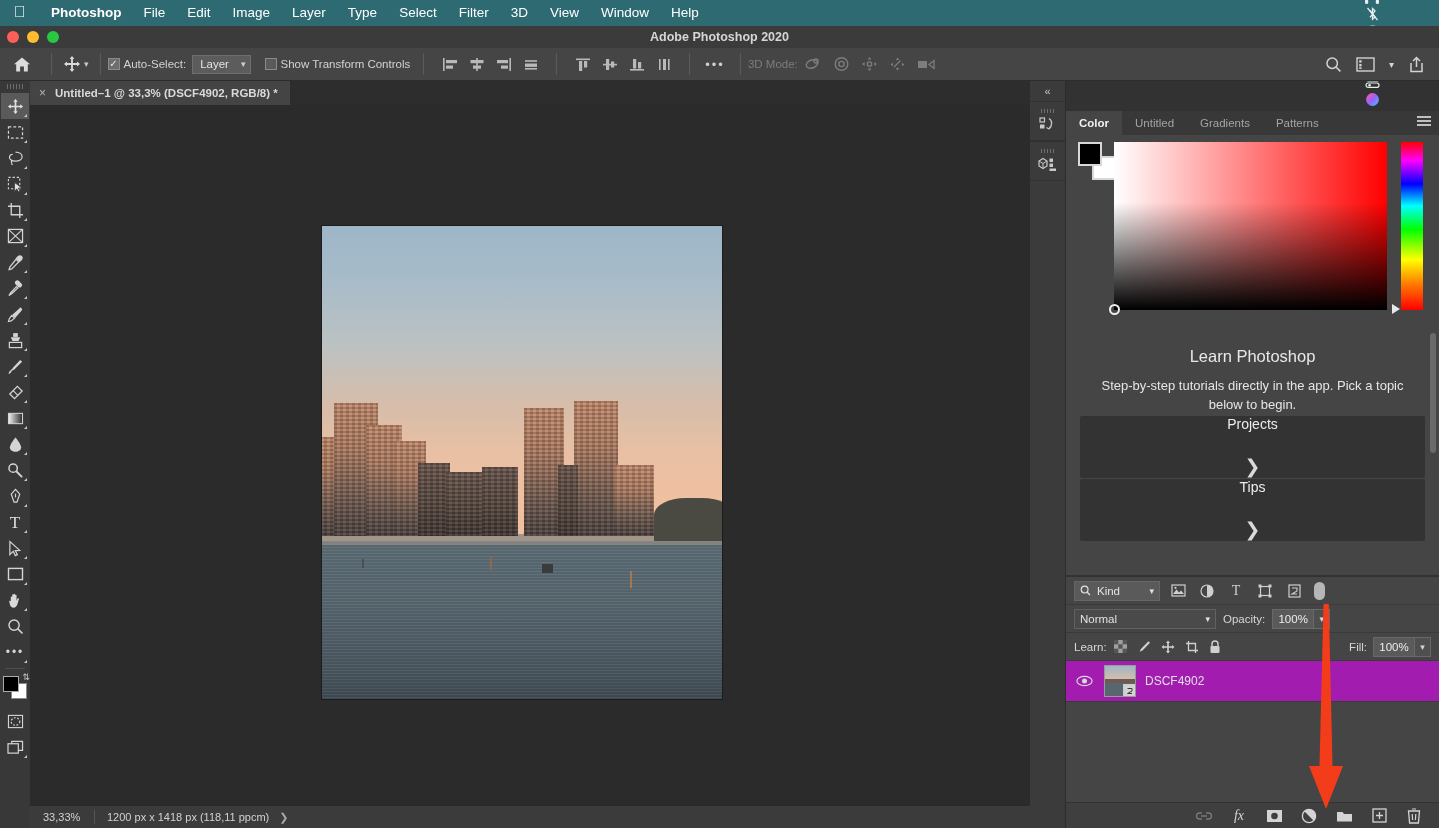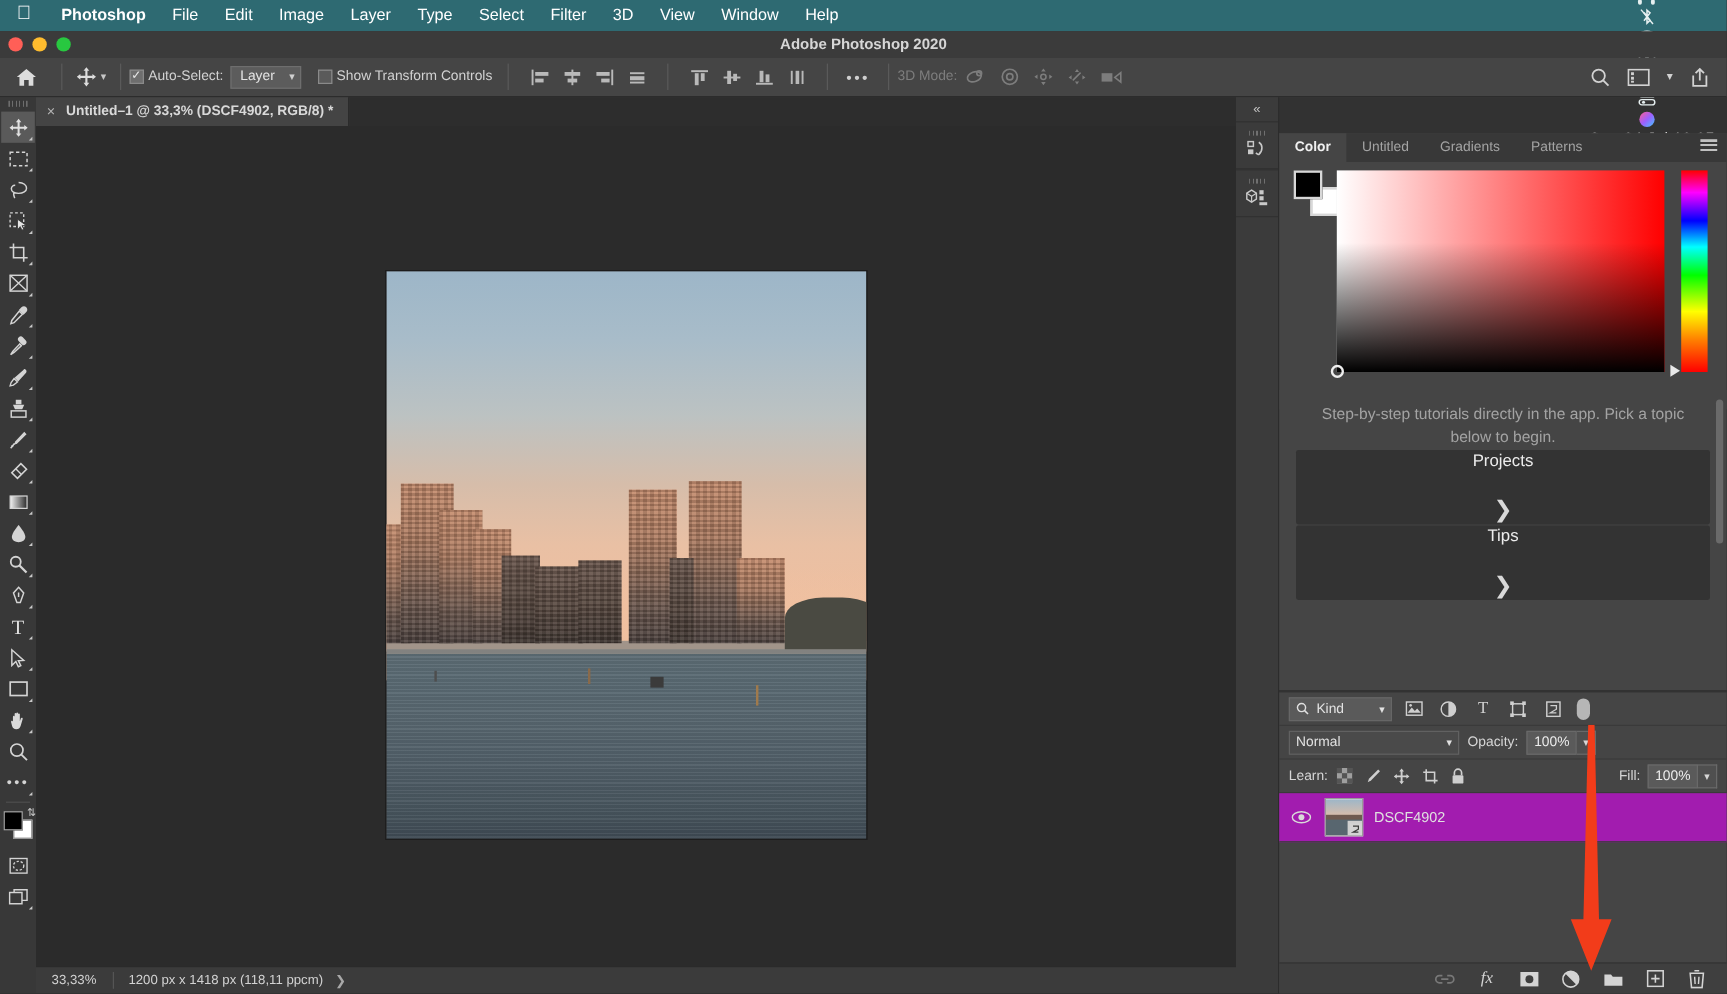--- a/index.html
+++ b/index.html
@@ -178,21 +178,21 @@
   .ramppick { position:absolute; left:-5px; bottom:-5px; width:11px; height:11px; border:2px solid #eee; border-radius:50%; }
   .huebar { position: absolute; left: 335px; top: 7px; width: 22px; height: 168px;
     background: linear-gradient(to bottom,#ff0000 0%,#ff00ff 11%,#0000ff 25%,#00ffff 38%,#00ff00 52%,#ffff00 70%,#ff8000 84%,#ff0000 100%); }
   .hueslider { position:absolute; left:-9px; bottom:-4px; width:0;height:0;
     border-top:5px solid transparent;border-bottom:5px solid transparent;border-left:8px solid #e8e8e8; }
 
   
   .learnpanel { top: 325px; height: 250px; }
   .learnbody { position: relative; height: 226px; overflow: hidden; padding: 0 14px; }
   .learn-h { text-align: center; color: #e8e8e8; font-size: 16.5px; margin-top: 22px; }
-  .learn-p { text-align: center; color: #a3a3a3; font-size: 13px; line-height: 1.45; margin-top: 11px; padding: 0 14px; }
+  .learn-p { text-align: center; color: #e5e5e5; font-size: 13px; line-height: 1.45; margin-top: 11px; padding: 0 14px; }
   .learnrow {
     margin-top: 1px; height: 62px; background: #333333; border-radius: 2px;
     display: flex; align-items: center; justify-content: space-between; padding: 0 12px;
     color: #ececec; font-size: 14px; flex-direction: column;
   }
   .learnrow .chev { font-size: 19px; color: #d9d9d9; font-weight: 300; }
   .vsbar { position: absolute; right: 3px; top: 8px; width: 6px; height: 120px; background: #6a6a6a; border-radius: 3px; }
 
   
   .layerspanel { top: 577px; height: 251px; }
@@ -760,20 +760,21 @@
         <span class="ramppick"></span>
       </div>
       <div class="huebar">
         <span class="hueslider"></span>
       </div>
     </div>
   </div>
 
   <div class="rpanel learnpanel">
     <div class="learnbody">
+      <div class="learn-h">Learn Photoshop</div>
       <div class="learn-p">Step-by-step tutorials directly in the app. Pick a topic below to begin.</div>
       <div class="learnrow">
         <span>Projects</span>
         <span class="chev">❯</span>
       </div>
       <div class="learnrow">
         <span>Tips</span>
         <span class="chev">❯</span>
       </div>
       <span class="vsbar"></span>

